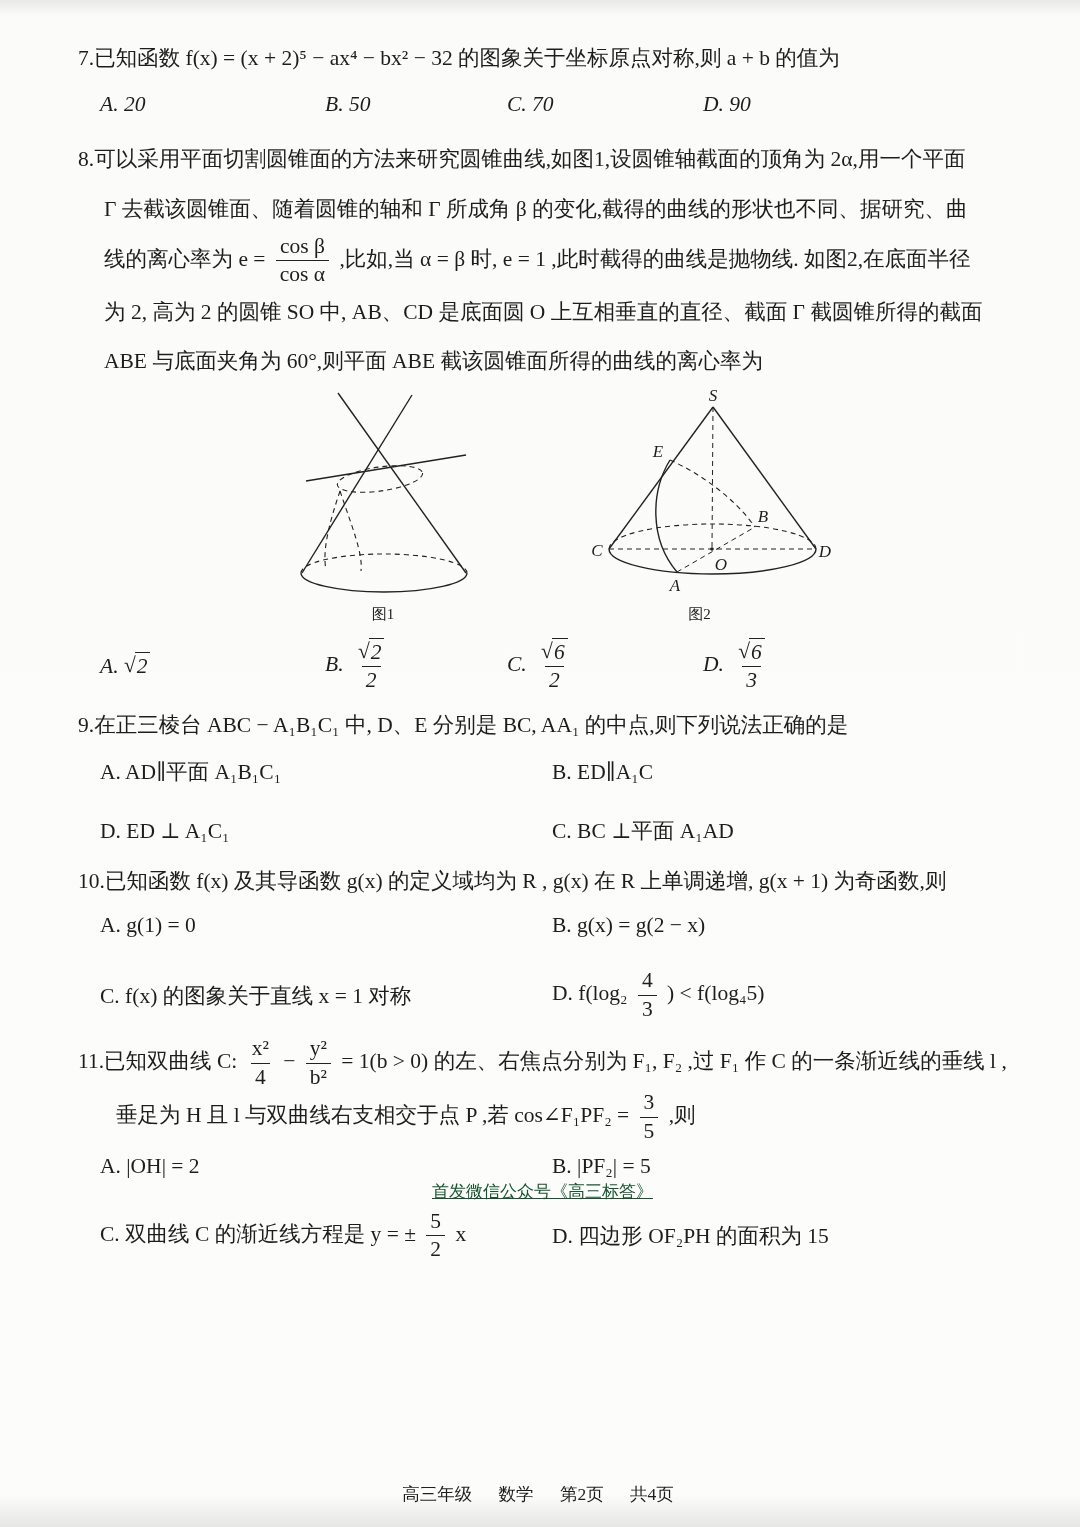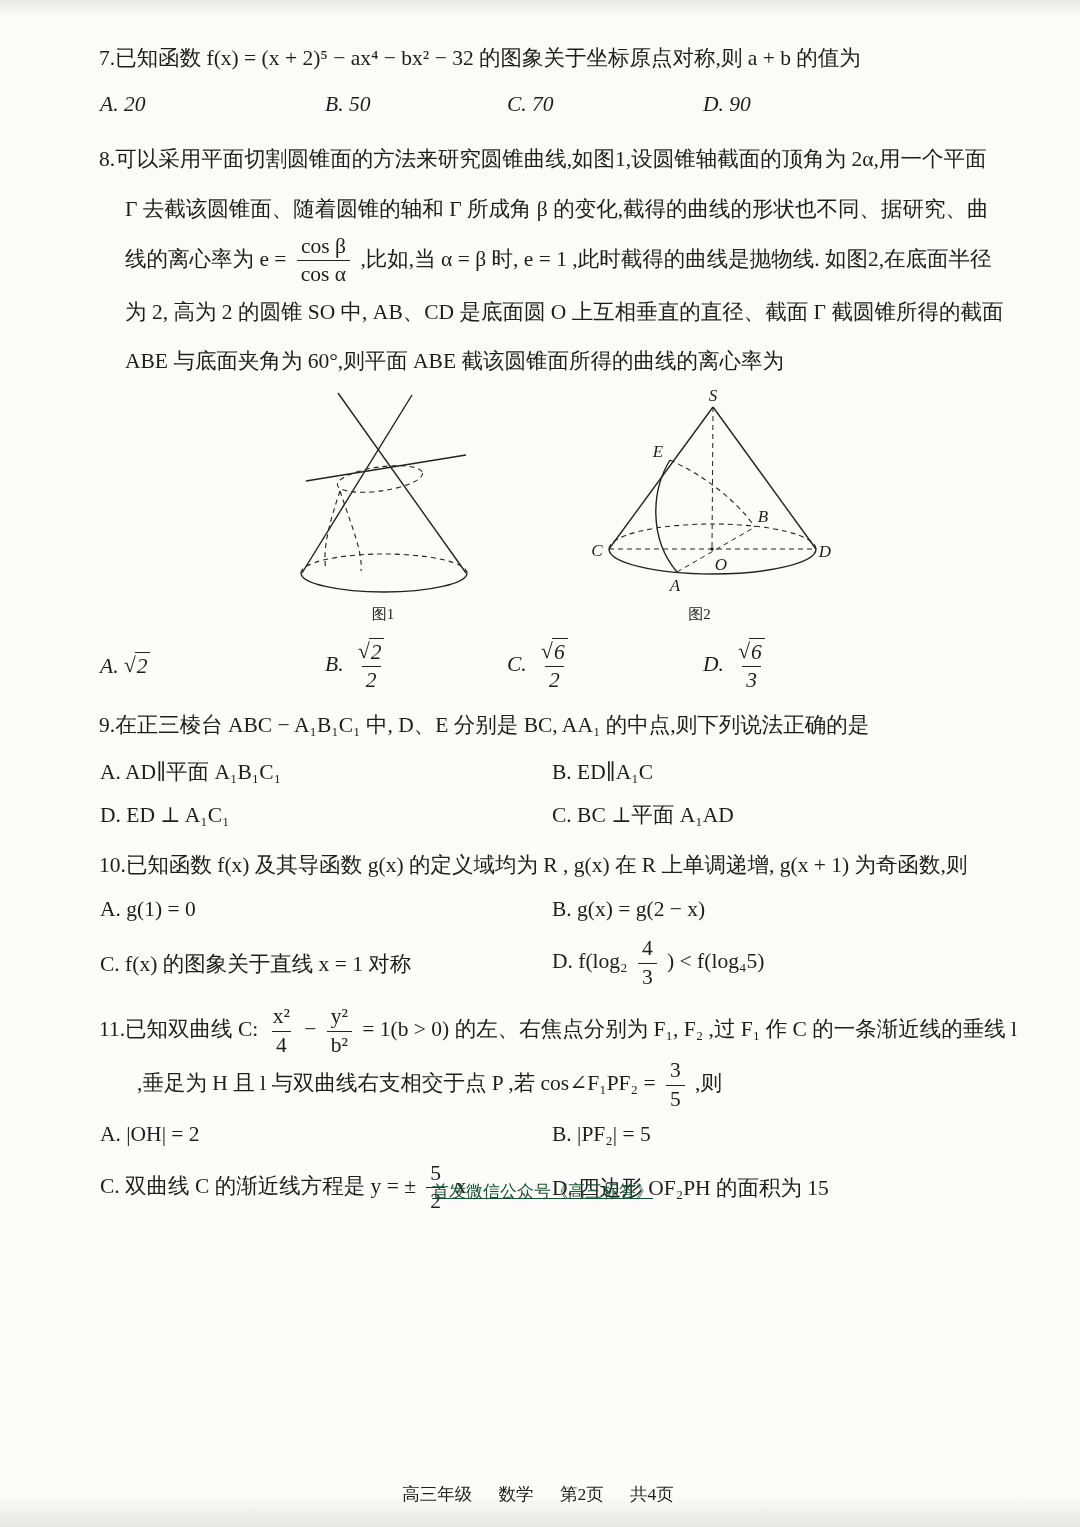--- a/index.html
+++ b/index.html
@@ -6,28 +6,28 @@
   html,body { width:1080px; height:1527px; }
   body {
     font-family:"Liberation Serif","DejaVu Serif",serif;
     color:#1d1d1d;
     background:linear-gradient(180deg,#e9e9e7 0px,#fbfbf9 16px,#fcfcfa 1495px,#e6e6e4 1527px);
     position:relative; overflow:hidden;
     font-size:21.5px;
   }
   .page { position:absolute; inset:0; padding:34px 58px 0 78px; }
 
-  .stem { line-height:2.05;margin-left:21px; }
+  .stem { line-height:2.05; }
   .hang26 { padding-left:26px; text-indent:-26px; }
   .hang38 { padding-left:38px; text-indent:-38px; }
   .q8stem { line-height:2.3; max-width:905px; }
 
   .opts { margin-left:22px; }
   .opts-4 { display:grid; grid-template-columns:225px 182px 196px 1fr; align-items:center; margin-top:12px;font-style:italic; }
-  .opts-2 { display:grid; grid-template-columns:452px 1fr; row-gap:14px; align-items:center; margin-top:10px; }
+  .opts-2 { display:grid; grid-template-columns:452px 1fr; row-gap:30px; align-items:center; margin-top:10px; }
 
   
   .frac { display:inline-flex; flex-direction:column; align-items:center;
           vertical-align:middle; margin:0 5px; line-height:1.18; text-indent:0; }
   .frac .num { padding:0 4px 1px; display:block; }
   .frac .den { padding:1px 4px 0; display:block; border-top:1.6px solid #222; }
 
   
   .sqrt { white-space:nowrap; text-indent:0; }
   .sqrt .sign { display:inline-block; transform:translateY(-1px); margin-right:-1px; }

